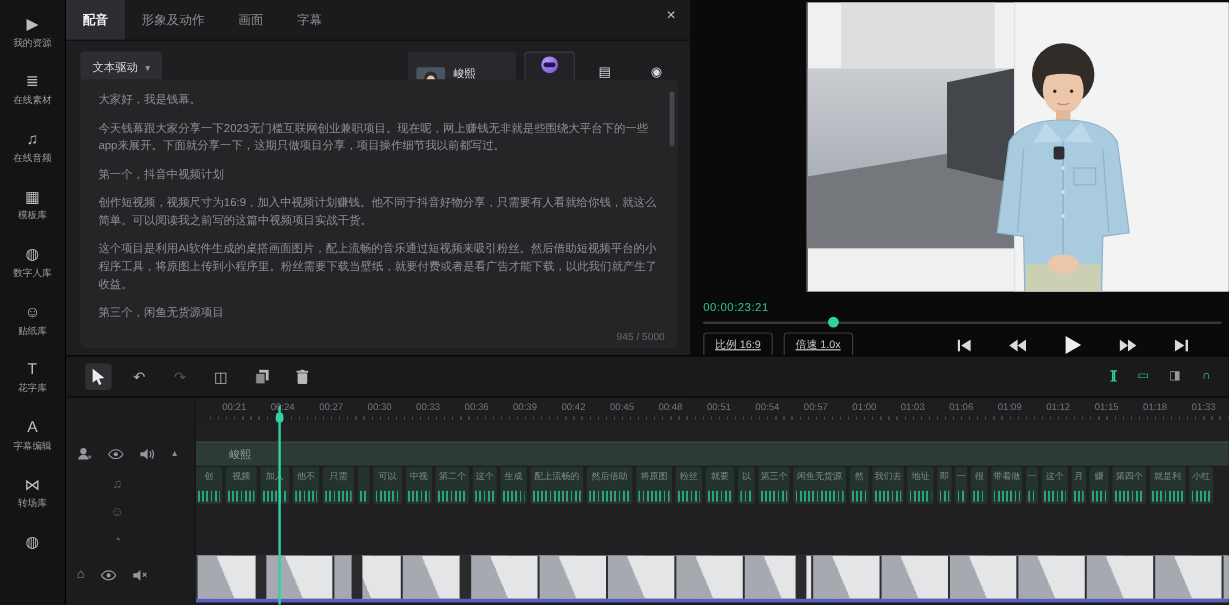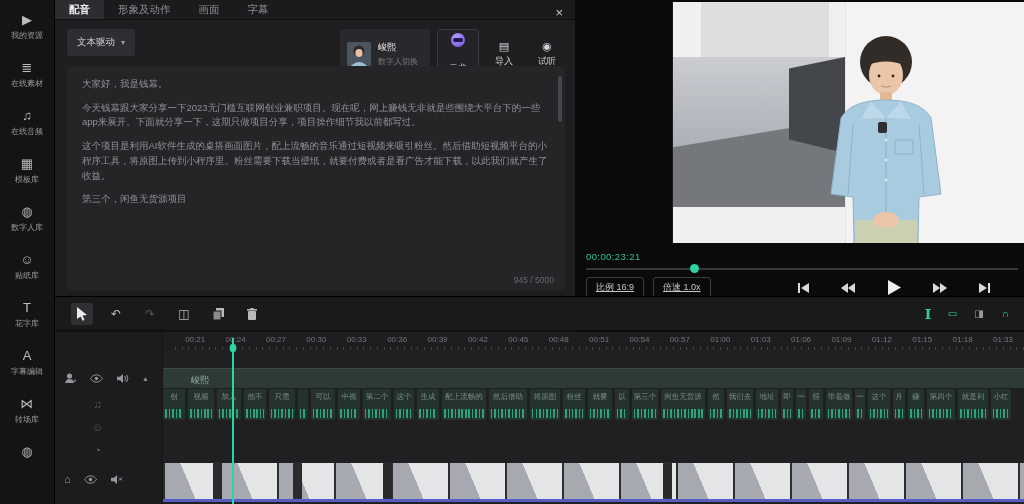--- a/index.html
+++ b/index.html
@@ -8,21 +8,21 @@
 
   
   .sidebar { position:absolute; left:0; top:0; width:55px; height:504px; background:#141415; border-right:1px solid #000; }
   .side-list { display:flex; flex-direction:column; align-items:center; padding-top:13px; gap:20px; }
   .side-item { display:flex; flex-direction:column; align-items:center; gap:4px; cursor:pointer; }
   .side-icon { font-size:13px; color:#bcbcc0; line-height:1; }
   .side-label { font-size:8px; color:#9d9da1; white-space:nowrap; }
 
   
   .voice-panel { position:absolute; left:55px; top:0; width:521px; height:296px; background:#1e1e20; border-right:1px solid #0a0a0b; }
-  .tabbar { height:20px; display:flex; background:#1b1b1d; border-bottom:1px solid #101011; position:relative; }
+  .tabbar { height:34px; display:flex; background:#1b1b1d; border-bottom:1px solid #101011; position:relative; }
   .tabs { display:flex; }
   .tab { padding:0 14px; display:flex; align-items:center; font-size:10.5px; color:#8b8b90; cursor:pointer; }
   .tab.active { background:#2d2d31; color:#f0f0f2; font-weight:bold; }
   .panel-close { position:absolute; right:12px; top:0; height:24px; display:flex; align-items:center; color:#c8c8cc; font-size:13px; cursor:pointer; }
 
   .panel-controls { display:flex; justify-content:space-between; align-items:flex-start; padding:9px 10px 0 12px; }
   .drive-btn { background:#2e2e32; border:none; color:#d6d6da; font-size:9.5px; border-radius:3px; padding:7px 10px; display:flex; gap:6px; align-items:center; cursor:pointer; font-family:inherit; }
   .caret { font-size:8px; color:#9a9a9f; }
   .right-cluster { display:flex; align-items:stretch; gap:7px; }
   .avatar-card { display:flex; align-items:center; gap:7px; background:#29292d; padding:4px 12px 4px 7px; border-radius:3px; cursor:pointer; }
@@ -187,20 +187,22 @@
         <span class="mini-icon">◉</span>
         <span>试听</span>
       </div>
     </div>
   </div>
 
   <div class="script-box">
     <div>
         <p class="para">大家好，我是钱幕。</p>
         <p class="para">今天钱幕跟大家分享一下2023无门槛互联网创业兼职项目。现在呢，网上赚钱无非就是些围绕大平台下的一些app来展开。下面就分享一下，这期只做项目分享，项目操作细节我以前都写过。</p>
+        <p class="para">第一个，抖音中视频计划</p>
+        <p class="para">创作短视频，视频尺寸为16:9，加入中视频计划赚钱。他不同于抖音好物分享，只需要有人看就给你钱，就这么简单。可以阅读我之前写的这篇中视频项目实战干货。</p>
         <p class="para">这个项目是利用AI软件生成的桌搭画面图片，配上流畅的音乐通过短视频来吸引粉丝。然后借助短视频平台的小程序工具，将原图上传到小程序里。粉丝需要下载当壁纸，就要付费或者是看广告才能下载，以此我们就产生了收益。</p>
         <p class="para">第三个，闲鱼无货源项目</p>
       </div>
     <span class="char-count">945 / 5000</span>
     <span class="vscroll"></span>
   </div>
 </div>
 
 <div class="preview">
   <div class="video">

